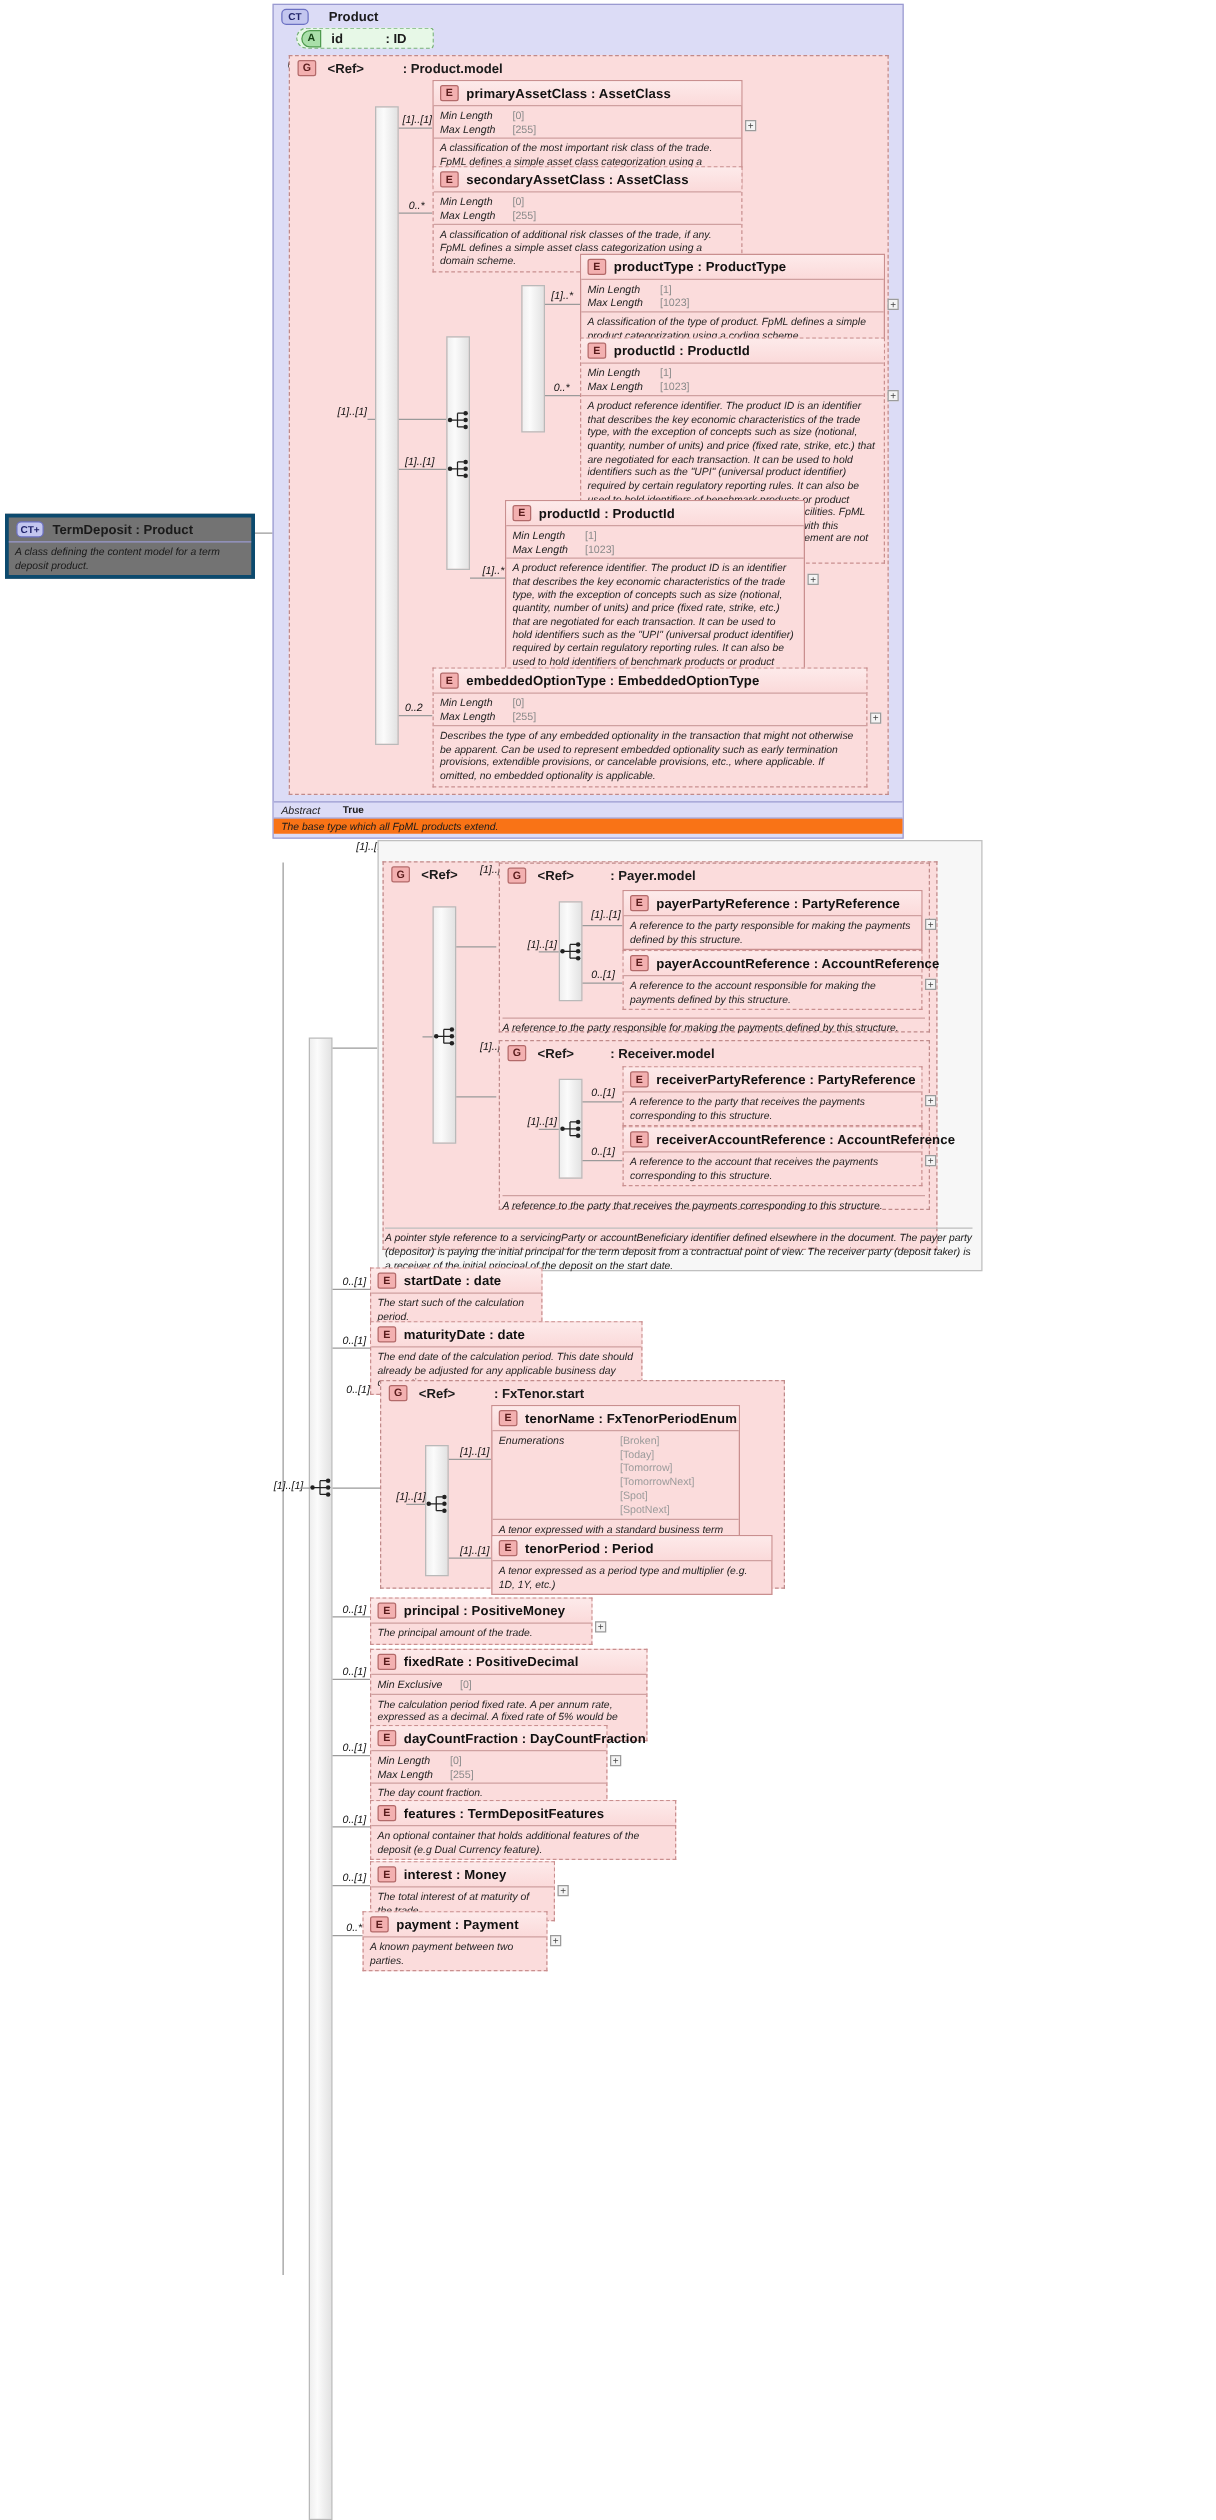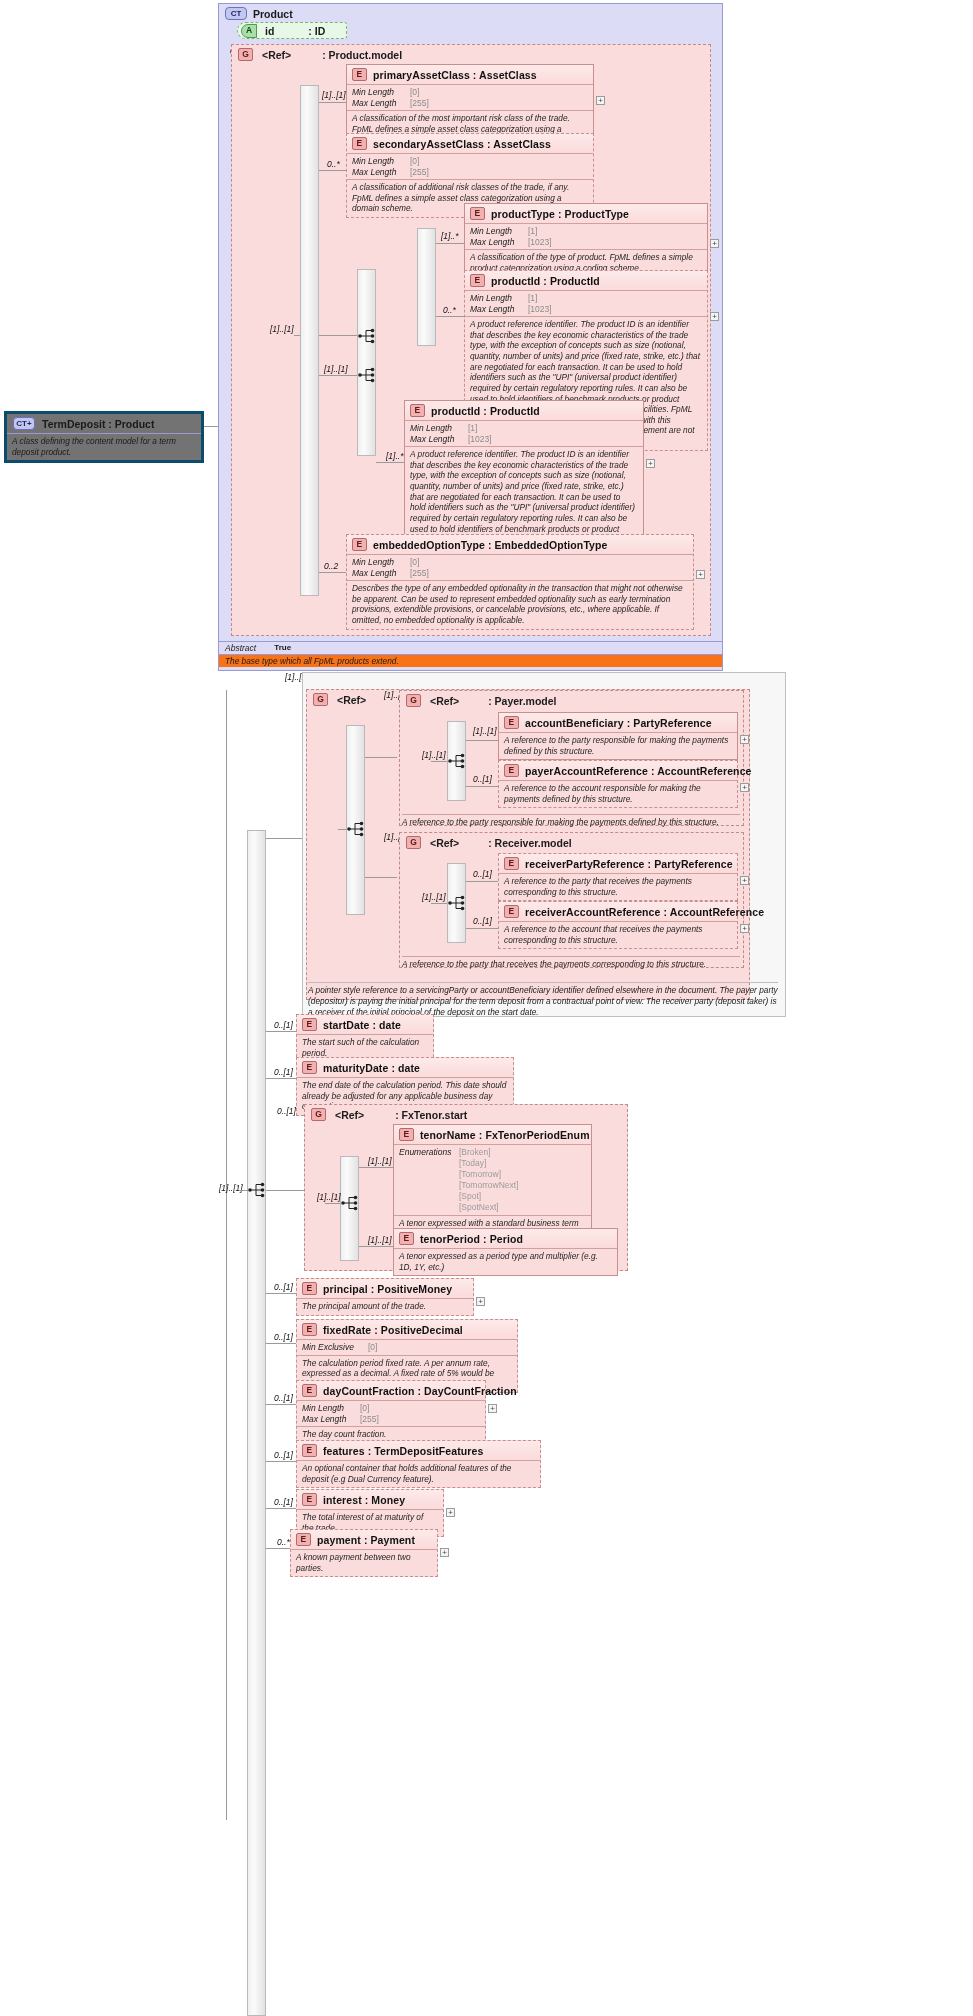--- a/index.html
+++ b/index.html
@@ -26,21 +26,21 @@
     font-weight:bold; font-size:10.5px; letter-spacing:.1px;
     white-space:nowrap; color:#111;
   }
   .node .facets {
     padding:2px 6px 2px 5px; font-style:italic; font-size:8.5px;
     border-bottom:1px solid #cfa0a0; line-height:1.25;
   }
   .node .facets .row { display:flex; }
   .node .facets .fname { width:58px; color:#222; }
   .node .facets .fval  { color:#8b8b8b; font-style:normal; }
-  .node .facets .enumcol { color:#9b9b9b; font-style:normal; line-height:1.3; }
+  .node .facets .enumcol { color:#9b9b9b; font-style:normal; line-height:1.3;margin-left:37px; }
   .node .desc {
     padding:2px 6px 3px 5px; font-style:italic; font-size:8.3px;
     line-height:1.28; color:#1f1f1f;
   }
 
   
   .badge {
     display:inline-flex; align-items:center; justify-content:center;
     width:15px; height:13px; font-size:8.5px; font-weight:bold;
     border-radius:2px; flex:none; line-height:1;
@@ -53,21 +53,21 @@
              width:22px; height:13px; border-radius:4px; font-size:8px;}
 
   
   .grp { position:absolute; background:#fbdcdc; border:1px dashed #c08a8a; }
   .grp > .ghdr {
     display:flex; align-items:center; gap:9px;
     padding:3px 6px; font-weight:bold; font-size:10.5px; white-space:nowrap;
   }
 
   .ctbox { position:absolute; background:#dcdcf6; border:1px solid #9a9ad0; }
-  .ctbox .cthdr { display:flex; align-items:center; gap:6px; padding:3px 6px;
+  .ctbox .cthdr { display:flex; align-items:center; gap:16px; padding:3px 6px;
                   font-weight:bold; font-size:10.5px; }
 
   .attrbox { position:absolute; background:#e7f8e7; border:1px dashed #79b479;
              border-radius:9px 3px 3px 9px; display:flex; align-items:center;
              gap:8px; padding:2px 8px 2px 3px; font-weight:bold; font-size:10.5px;}
 
   
   .rootbox { position:absolute; background:#737373; border:3px solid #0c4a6e; }
   .rootbox .rhdr { display:flex; align-items:center; gap:7px; padding:3px 6px;
                    font-weight:bold; font-size:10.5px; border-bottom:1px solid #9a9ad0;}
@@ -413,21 +413,21 @@
 <div class="hline" style="left:431px; top:761px; width:16px;"></div>
 <div class="card" style="left:422px; top:750px;">[1]..[1]</div>
 <div class="hline" style="left:466px; top:740px; width:32px;"></div>
 <div class="card" style="left:473px; top:726px;">[1]..[1]</div>
 <div class="hline" style="left:466px; top:786px; width:32px;"></div>
 <div class="card" style="left:473px; top:774px;">0..[1]</div>
 
 <div class="node solid" style="left:498px; top:712px; width:240px;">
   <div class="hdr">
     <span class="badge E">E</span>
-    <span>accountBeneficiary : PartyReference</span>
+    <span>payerPartyReference : PartyReference</span>
   </div>
   <div class="desc">A reference to the party responsible for making the payments defined by this structure.</div>
 </div>
 <div class="plus" style="left:740px; top:735px;">+</div>
 
 <div class="node dashed" style="left:498px; top:760px; width:240px;">
   <div class="hdr">
     <span class="badge E">E</span>
     <span>payerAccountReference : AccountReference</span>
   </div>

